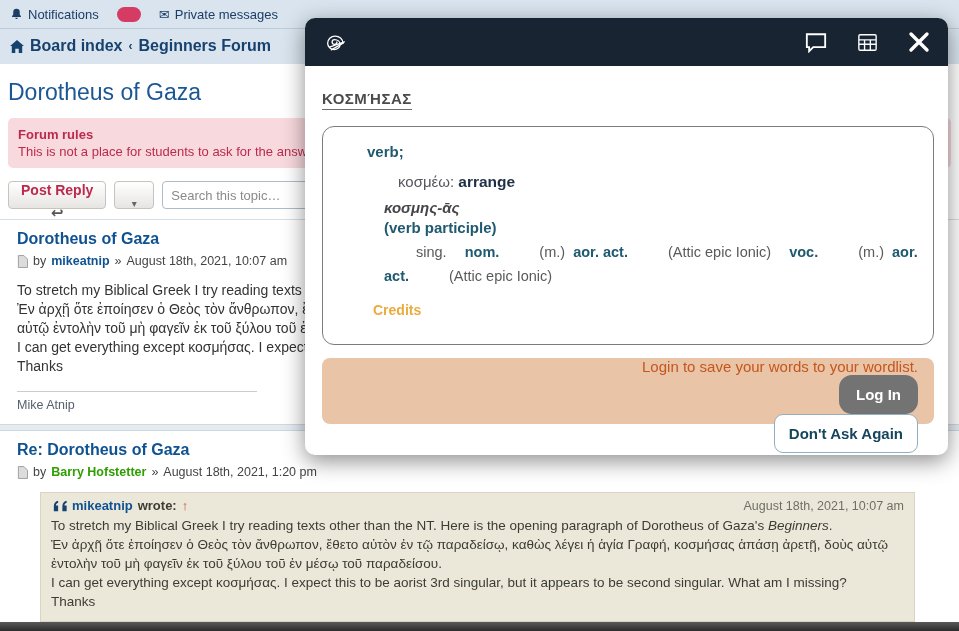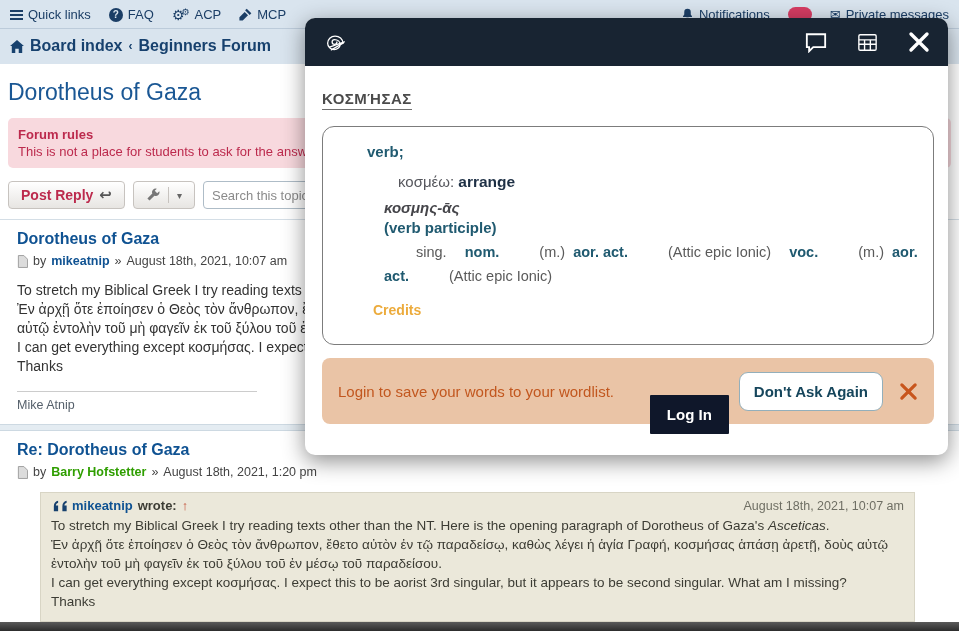--- a/index.html
+++ b/index.html
@@ -25,21 +25,21 @@
   .nav-row2 .sep { color:#17416e; font-weight:bold; font-size:12px; }
 
   
   .page-title { color:#1a5794; font-size:23px; font-weight:normal; margin:15px 0 12px 8px; }
   .rules-box { margin:0 8px; background:#f8d9de; border-radius:5px; padding:8px 10px; overflow:hidden; }
   .rules-title { color:#bc2a4d; font-weight:bold; font-size:13px; line-height:17px; }
   .rules-text { color:#bc2a4d; font-size:13px; line-height:17px; white-space:nowrap; }
 
   .toolbar { display:flex; align-items:center; gap:8px; margin:13px 8px 10px 8px; }
   .btn { display:inline-flex; align-items:center; gap:6px; height:28px; padding:0 12px;
-         background:linear-gradient(#ffffff,#e7e5e2); border:1px solid #c7c3bf; border-radius:4px; cursor:pointer; }
+         background:linear-gradient(#ffffff,#e7e5e2); border:1px solid #c7c3bf; border-radius:4px; cursor:pointer;flex-direction:column; }
   .btn-postreply { color:#bc2a4d; font-weight:bold; font-size:14px; }
   .reply-arrow { color:#555; font-size:15px; font-weight:bold; }
   .btn-tools { color:#666; gap:8px; }
   .tools-divider { width:1px; height:16px; background:#c7c3bf; }
   .caret { color:#666; font-size:10px; }
   .search-input { height:28px; width:150px; border:1px solid #aebcc7; border-radius:4px;
                   padding:0 8px; font-size:13px; color:#333; font-family:inherit; }
   .search-input::placeholder { color:#8a8a8a; }
 
   .post { border-top:1px solid #d4dee6; padding:10px 17px 0 17px; }
@@ -84,60 +84,36 @@
   .gloss { font-weight:bold; color:#1e3045; font-size:15.5px; }
   .formline { margin:4px 0 0 47px; font-weight:bold; color:#45454a; line-height:20px;font-style:italic; }
   .ptype { margin-left:47px; font-weight:bold; color:#205a70; line-height:20px; }
   .infl { margin:2px 0 0 47px; font-size:14.5px; line-height:24px; }
   .infl span { margin-right:4px; }
   .infl .plain { color:#5a5a5a;margin-left:32px; }
   .infl .strong { font-weight:bold; color:#205a70; }
   .infl .gap-l { margin-left:10px; }
   .credits { margin:14px 0 0 36px; font-weight:bold; font-size:14px; color:#ecab3c; cursor:pointer; }
   .login-bar { margin:13px 14px 0 17px; height:66px; background:#eac4a6; border-radius:8px;
-               display:flex; align-items:center; padding:0 16px; }
+               display:flex; align-items:flex-end; padding:0 16px;flex-direction:column; }
   .login-msg { flex:1; color:#c2571f; font-size:15px; }
-  .btn-login { background:#0f172a; color:#fff; font-weight:bold; font-size:15px; border:none;
-               border-radius:1px; padding:11px 17px; cursor:pointer; font-family:inherit;margin-top:47px; }
+  .btn-login { background:#737373; color:#fff; font-weight:bold; font-size:15px; border:none;
+               border-radius:13px; padding:11px 17px; cursor:pointer; font-family:inherit; }
   .btn-dontask { background:#fff; color:#16465c; font-weight:bold; font-size:15px;
                  border:1px solid #93afbb; border-radius:9px; padding:10px 14px; margin-left:10px;
                  cursor:pointer; font-family:inherit; }
   .login-close { margin-left:16px; cursor:pointer; }
 </style>
 </head>
 <body>
 
 <div id="app">
 
   <div class="site-header">
     <div class="nav-row1">
-      <div class="nav-group">
-        <span class="nav-item">
-          <span class="hamburger">
-              <i></i>
-              <i></i>
-              <i></i>
-            </span>
-          <span>Quick links</span>
-        </span>
-        <span class="nav-item">
-          <span class="qcircle">?</span>
-          <span>FAQ</span>
-        </span>
-        <span class="nav-item">
-          <span class="gear">⚙<span class="small">⚙</span></span>
-          <span>ACP</span>
-        </span>
-        <span class="nav-item">
-          <svg width="13" height="13" viewBox="0 0 16 16">
-              <path fill="#1b3e66" d="M9.5.8 15.2 6.5l-2 2-5.7-5.7zM7 4.9 11.1 9 4.6 15.5H.5v-4.1z"></path>
-            </svg>
-          <span>MCP</span>
-        </span>
-      </div>
       <div class="nav-group">
         <span class="nav-item">
           <svg width="13" height="13" viewBox="0 0 16 16">
               <path fill="#1b3e66" d="M8 1a4 4 0 0 0-4 4v3L2.5 10v1h11v-1L12 8V5a4 4 0 0 0-4-4zM6.5 12a1.5 1.5 0 0 0 3 0z"></path>
             </svg>
           <span>Notifications</span>
         </span>
         <span class="badge"></span>
         <span class="nav-item">
           <span style="font-size:13px;color:#1b3e66;">✉</span>
@@ -216,21 +192,21 @@
       <div class="quote-head">
         <svg class="quote-icon" width="16" height="12" viewBox="0 0 18 13">
             <path fill="#17416e" d="M3.2 6.5C3.2 3.4 5.3 1 8 .6v2.2C6.5 3.2 5.6 4.4 5.5 6H8v6.4H3.2zm9.6 0c0-3.1 2.1-5.5 4.8-5.9v2.2c-1.5.4-2.4 1.6-2.5 3.2h2.5v6.4h-4.8z"></path>
           </svg>
         <span class="quote-author">mikeatnip</span>
         <span class="quote-wrote">wrote:</span>
         <span class="quote-up">↑</span>
         <span class="quote-date">August 18th, 2021, 10:07 am</span>
       </div>
       <div class="quote-body">
-        <div><span>To stretch my Biblical Greek I try reading texts other than the NT. Here is the opening paragraph of Dorotheus of Gaza's </span><i>Asceticas</i><span>.</span></div>
+        <div><span>To stretch my Biblical Greek I try reading texts other than the NT. Here is the opening paragraph of Dorotheus of Gaza's </span><i>Beginners</i><span>.</span></div>
         <div>Ἐν ἀρχῇ ὅτε ἐποίησεν ὁ Θεὸς τὸν ἄνθρωπον, ἔθετο αὐτὸν ἐν τῷ παραδείσῳ, καθὼς λέγει ἡ ἁγία Γραφή, κοσμήσας ἁπάσῃ ἀρετῇ, δοὺς αὐτῷ ἐντολὴν τοῦ μὴ φαγεῖν ἐκ τοῦ ξύλου τοῦ ἐν μέσῳ τοῦ παραδείσου.</div>
         <div>I can get everything except κοσμήσας. I expect this to be aorist 3rd singular, but it appears to be second singular. What am I missing?</div>
         <div>Thanks</div>
       </div>
     </div>
 
   </div>
 
   <div class="bottom-bar"></div>
 

